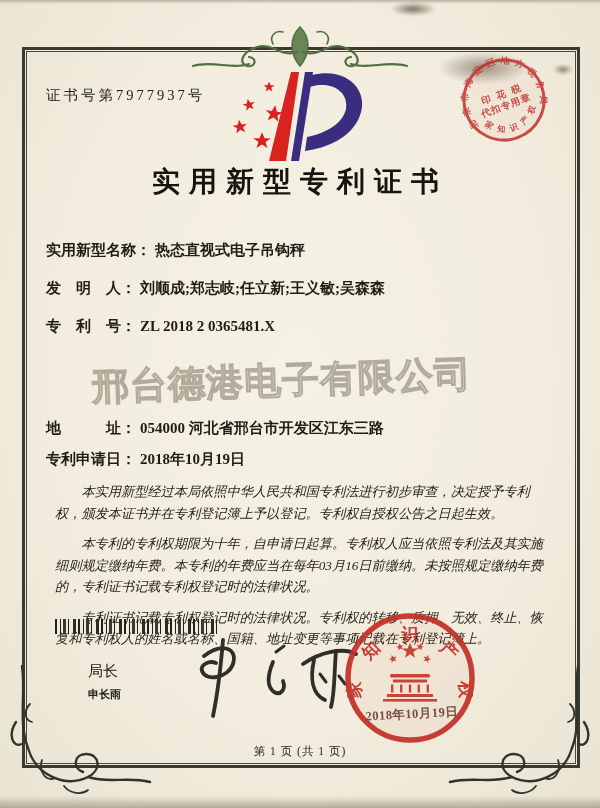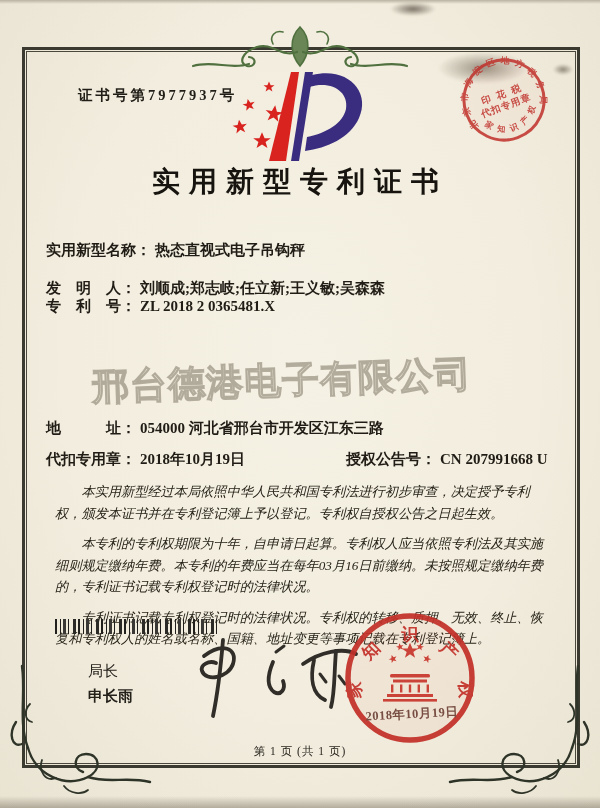--- a/index.html
+++ b/index.html
@@ -11,35 +11,35 @@
     color:#24211b;
   }
   .photo::before{content:'';position:absolute;left:0;top:0;right:0;height:4px;
     background:linear-gradient(#b9b2a2,rgba(0,0,0,0));pointer-events:none;}
   .photo::after{content:'';position:absolute;left:0;bottom:0;right:0;height:12px;
     background:linear-gradient(rgba(0,0,0,0),rgba(70,60,45,.35));pointer-events:none;}
   .frame{position:absolute;left:22px;top:47px;width:558px;height:721px;
     border:3px solid #3b3a31;box-sizing:border-box;}
   .frame::after{content:'';position:absolute;inset:1px;border:1px solid #4a483d;}
   .abs{position:absolute;}
-  .certno{left:46px;top:86px;font-size:14.5px;font-weight:700;letter-spacing:3px;color:#211e18;margin-left:32px;}
+  .certno{left:46px;top:86px;font-size:14.5px;font-weight:400;letter-spacing:3px;color:#211e18;}
   .title{left:0;right:0;top:163px;text-align:center;font-size:28px;font-weight:700;
     letter-spacing:9px;color:#17140f;}
   .row{left:46px;width:520px;font-size:15px;font-weight:700;color:#211d16;white-space:nowrap;}
   .row .lab{display:inline-block;}
   .row .val{margin-left:4px;font-weight:700;}
   .grantno{position:absolute;left:300px;top:0;}
   .bodytext{left:46px;top:472px;width:514px;font-size:13.2px;line-height:1.63;
     color:#272318;font-style:italic;}
   .bodytext p{margin:9px;text-indent:2em;}
   .barcode{left:55px;top:619px;width:162px;height:15px;
     background:
       repeating-linear-gradient(90deg,#21201d 0 2px,rgba(0,0,0,0) 2px 5px,#21201d 5px 6px,rgba(0,0,0,0) 6px 8px,#3a3835 8px 11px,rgba(0,0,0,0) 11px 13px,#21201d 13px 14px,rgba(0,0,0,0) 14px 18px,#2c2a27 18px 21px,rgba(0,0,0,0) 21px 23px);}
   .signer-title{left:88px;top:662px;font-size:15px;font-weight:400;font-family:"Liberation Sans",sans-serif;}
-  .signer-name{left:88px;top:687px;font-size:15px;font-weight:700;font-family:"Liberation Sans",sans-serif;}
+  .signer-name{left:88px;top:687px;font-size:11px;font-weight:700;font-family:"Liberation Sans",sans-serif;}
   .footer{left:0;right:0;top:744px;text-align:center;font-size:11.5px;letter-spacing:1px;color:#2a261f;}
   .watermark{left:92px;top:356px;font-size:37px;font-weight:700;white-space:nowrap;
     transform:rotate(-2deg);color:rgba(125,118,100,0.07);
     -webkit-text-stroke:1.1px rgba(120,112,94,.5);letter-spacing:1px;}
   .blob{position:absolute;filter:blur(1px);pointer-events:none;}
   .b1{left:390px;top:2px;width:46px;height:14px;
     background:radial-gradient(closest-side,rgba(45,35,22,.6),rgba(45,35,22,0));}
   .b2{left:438px;top:52px;width:90px;height:32px;
     background:radial-gradient(closest-side,rgba(50,38,24,.45),rgba(50,38,24,0));}
   .b3{left:553px;top:64px;width:20px;height:11px;
@@ -115,32 +115,29 @@
   <div class="abs title">实用新型专利证书</div>
 
   <div class="abs watermark">邢台德港电子有限公司</div>
 
   <div class="abs row" style="top:241px">
     <span class="lab">实用新型名称：</span><span class="val">热态直视式电子吊钩秤</span>
   </div>
   <div class="abs row" style="top:279px">
     <span class="lab">发　明　人：</span><span class="val">刘顺成;郑志岐;任立新;王义敏;吴森森</span>
   </div>
-  <div class="abs row" style="top:297px">
+  <div class="abs row" style="top:317px">
     <span class="lab">专　利　号：</span><span class="val">ZL 2018 2 0365481.X</span>
   </div>
   <div class="abs row" style="top:419px">
     <span class="lab">地　　　址：</span><span class="val">054000 河北省邢台市开发区江东三路</span>
   </div>
   <div class="abs row" style="top:450px">
     <span>
-      <span class="lab">代扣专用章：</span><span class="val">2018年10月19日</span>
-    </span>
-    <span class="grantno">
-      <span class="lab">授权公告号：</span><span class="val">CN 207991668 U</span>
+      <span class="lab">专利申请日：</span><span class="val">2018年10月19日</span>
     </span>
   </div>
 
   <div class="abs bodytext">
     <p>本实用新型经过本局依照中华人民共和国专利法进行初步审查，决定授予专利权，颁发本证书并在专利登记簿上予以登记。专利权自授权公告之日起生效。</p>
     <p>本专利的专利权期限为十年，自申请日起算。专利权人应当依照专利法及其实施细则规定缴纳年费。本专利的年费应当在每年03月16日前缴纳。未按照规定缴纳年费的，专利证书记载专利权登记时的法律状况。</p>
     <p>专利证书记载专利权登记时的法律状况。专利权的转移、质押、无效、终止、恢复和专利权人的姓名或名称、国籍、地址变更等事项记载在专利登记簿上。</p>
   </div>
 
   <div class="abs barcode"></div>

